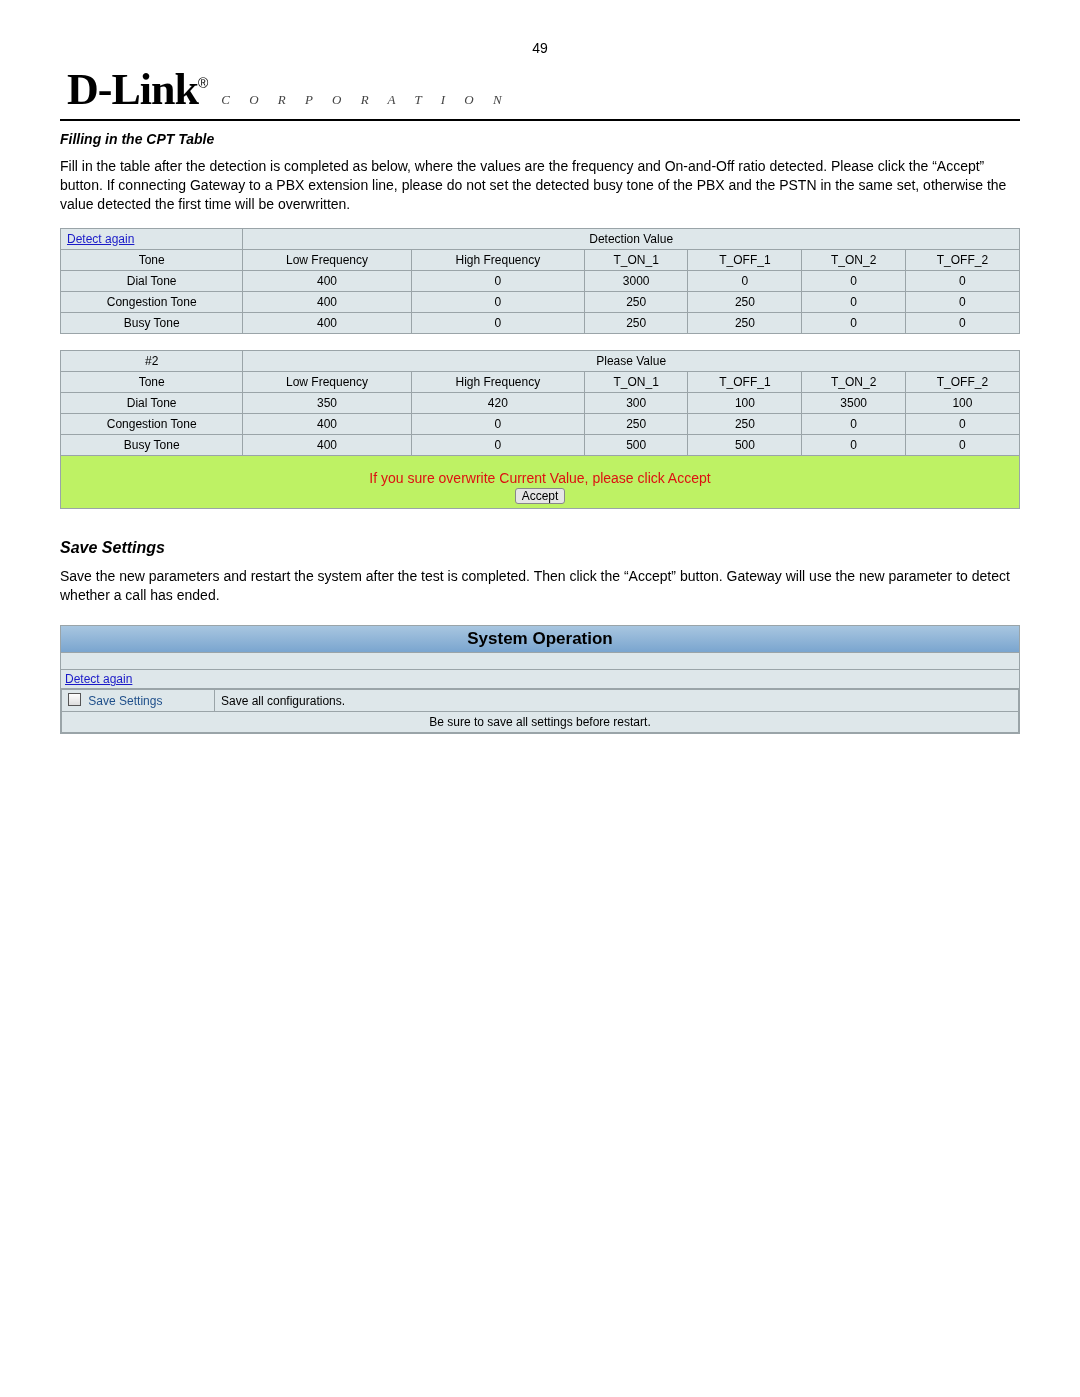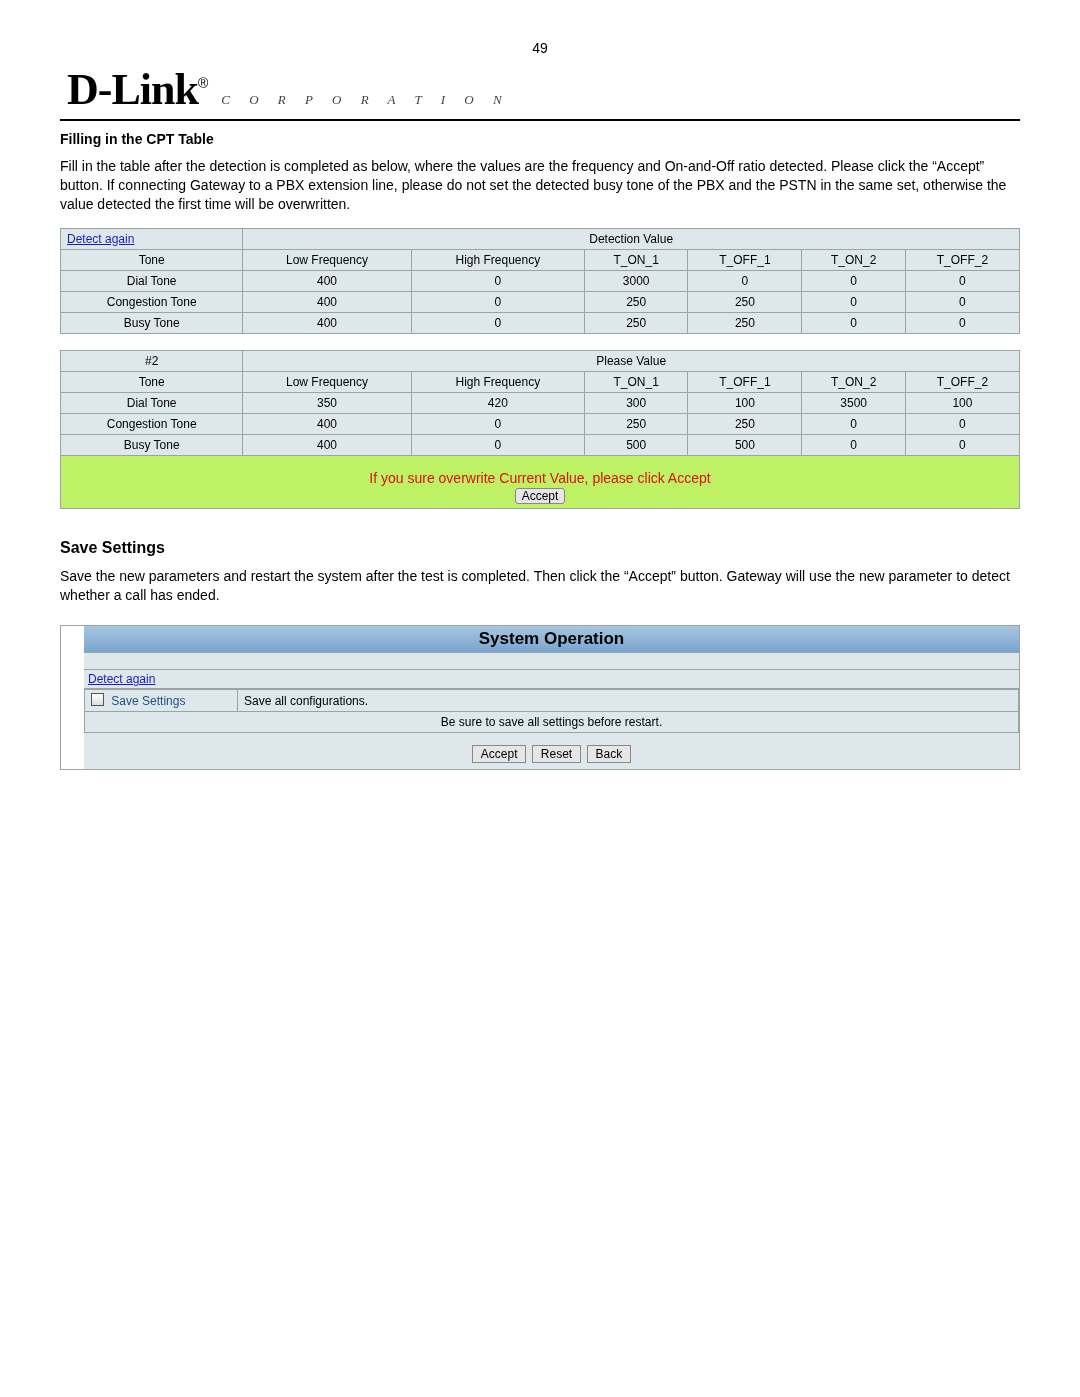--- a/index.html
+++ b/index.html
@@ -46,20 +46,21 @@
   }
   hr.header-rule {
     border: none;
     border-top: 2px solid #000;
     margin: 4px 0 10px 0;
   }
   .section-title {
     font-weight: bold;
     font-size: 14px;
     margin: 6px 0 10px 0;
+    font-style: italic;
   }
   .section-title.big {
     font-size: 16px;
     margin-top: 30px;
   }
   p.body-text {
     margin: 4px 0 14px 0;
     line-height: 1.35;
   }
 
@@ -107,21 +108,20 @@
     margin-top: 2px;
     cursor: pointer;
   }
 
   
   .sysop-wrap {
     border: 1px solid #9aa4a8;
     margin-top: 21px;
     font-family: Verdana, Arial, sans-serif;
     font-size: 12px;
-    padding-left: 23px;
   }
   .sysop-title {
     background: linear-gradient(#a8c6e0, #7aa5cf);
     text-align: center;
     font-weight: bold;
     font-size: 17px;
     padding: 3px 0;
     color: #000;
     border-bottom: 1px solid #9aa4a8;
   }
@@ -308,18 +308,13 @@
         <span class="fake-checkbox"></span>
         <span>Save Settings</span>
       </td>
       <td>Save all configurations.</td>
     </tr>
     <tr>
       <td colspan="2" class="full">Be sure to save all settings before restart.</td>
     </tr>
   </tbody>
     </table>
-  <div class="button-row">
-    <button>Accept</button>
-    <button>Reset</button>
-    <button>Back</button>
-  </div>
 </div>
 
 </body></html>

